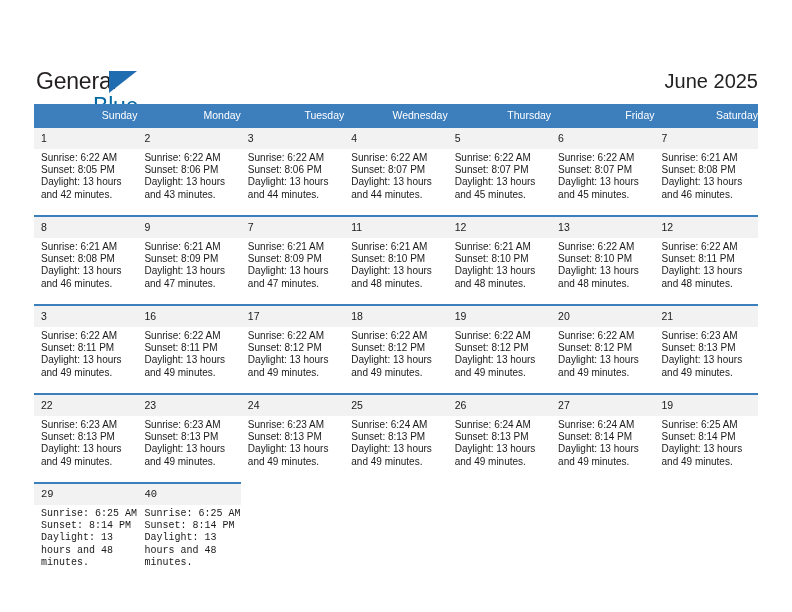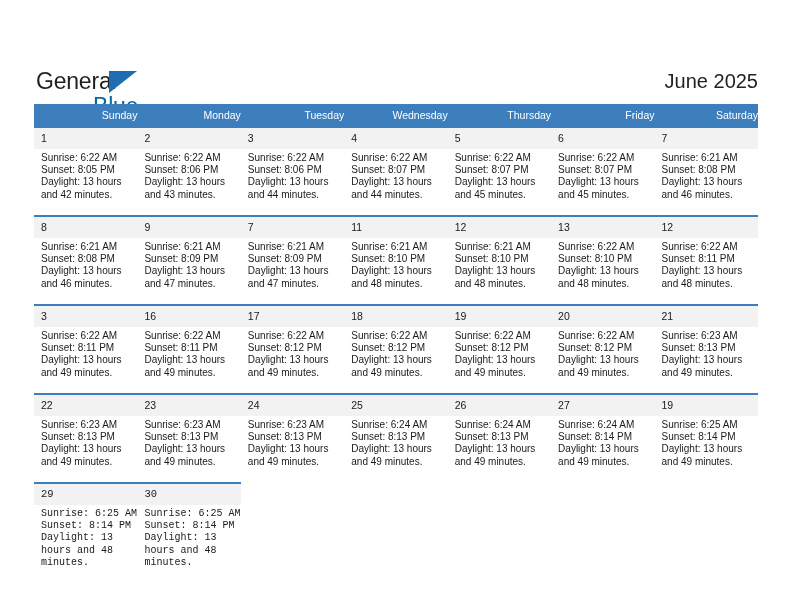--- a/index.html
+++ b/index.html
@@ -491,21 +491,21 @@
               <div class="daynum">29</div>
               <div class="dayinfo">
                 <div>Sunrise: 6:25 AM</div>
                 <div>Sunset: 8:14 PM</div>
                 <div class="wrap">Daylight: 13 hours and 48 minutes.</div>
               </div>
             </div>
           </td>
           <td>
             <div class="daycell filled">
-              <div class="daynum">30</div>
+              <div class="daynum">40</div>
               <div class="dayinfo">
                 <div>Sunrise: 6:25 AM</div>
                 <div>Sunset: 8:14 PM</div>
                 <div class="wrap">Daylight: 13 hours and 48 minutes.</div>
               </div>
             </div>
           </td>
           <td>
             <div class="daycell empty"></div>
           </td>

